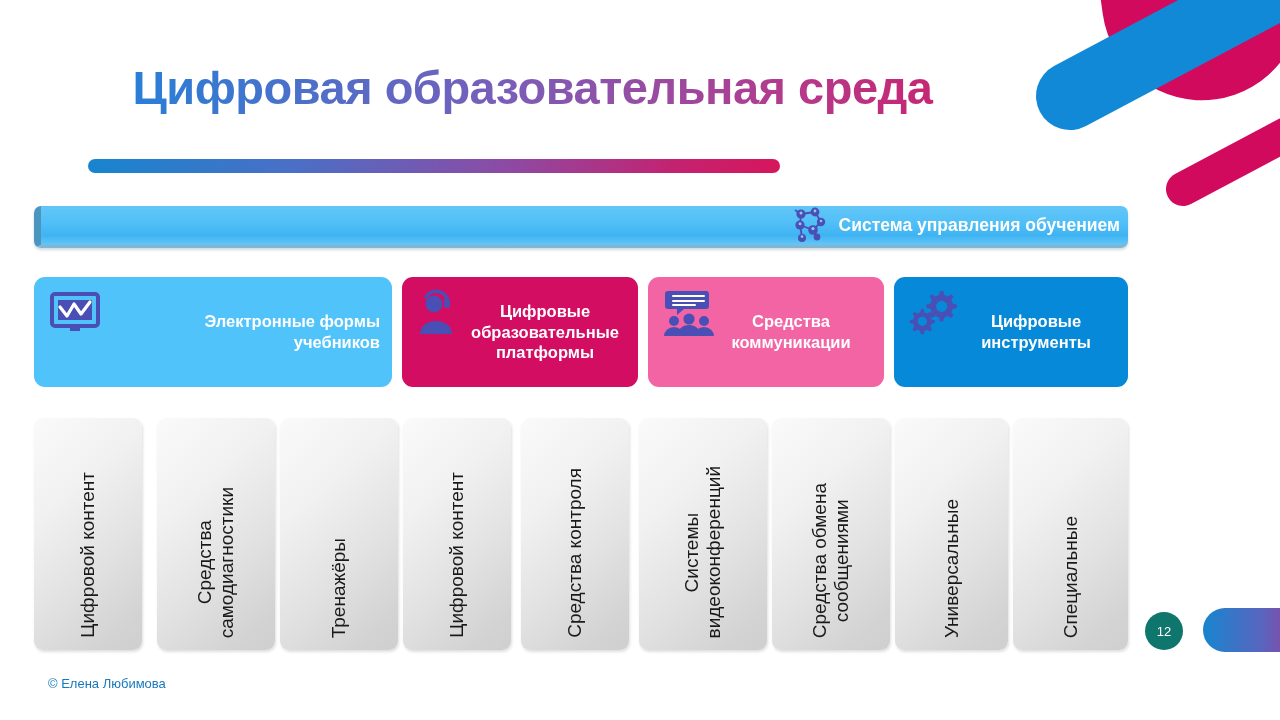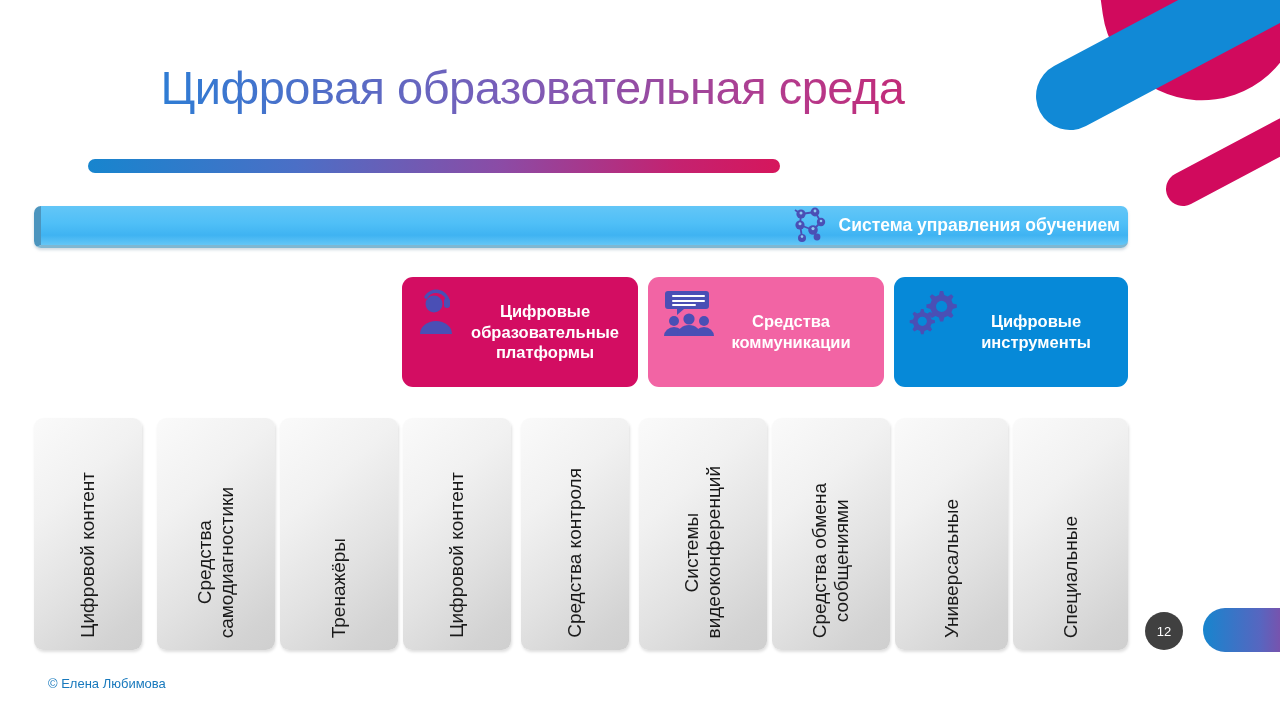--- a/index.html
+++ b/index.html
@@ -76,21 +76,21 @@
   }
 
   
   .title {
     position: absolute;
     top: 60px;
     left: 0;
     width: 1065px;
     text-align: center;
     font-size: 47px;
-    font-weight: normal;
+    font-weight: bold;
     letter-spacing: -0.5px;
     background: linear-gradient(90deg, #0F8ADF 0%, #3D76CF 22%, #7B5DB8 48%, #B43A8C 74%, #D5155D 100%);
     -webkit-background-clip: text;
     background-clip: text;
     color: transparent;
     -webkit-text-fill-color: transparent;
     white-space: nowrap;
   }
 
   .subtitle {
@@ -229,21 +229,21 @@
   }
 
   
   .page-badge {
     position: absolute;
     top: 612px;
     left: 1145px;
     width: 38px;
     height: 38px;
     border-radius: 50%;
-    background: #404040;
+    background: #0f766e;
     color: #ffffff;
     font-size: 13px;
     display: flex;
     align-items: center;
     justify-content: center;
   }
 
   .footer-credit {
     position: absolute;
     top: 676px;
@@ -301,20 +301,32 @@
             <circle cx="15" cy="30.6" r="1.3"></circle>
           </g>
         </svg>
       </span>
       <span class="lms-label">Система управления обучением</span>
     </div>
   </div>
 
   <div class="cat-row">
 
+    <div class="cat-card" id="cat-0">
+      <span class="cat-icon">
+        <svg viewBox="0 0 56 48" width="56" height="48" aria-hidden="true">
+          <rect x="4" y="5" width="46" height="32" rx="3" fill="none" stroke="#4A4FB5" stroke-width="4"></rect>
+          <rect x="10" y="11" width="34" height="20" fill="#4A4FB5"></rect>
+          <polyline points="12,18 19,27 26,15 33,25 42,13" fill="none" stroke="#FFFFFF" stroke-width="3.2" stroke-linecap="round" stroke-linejoin="round"></polyline>
+          <rect x="22" y="37" width="10" height="5" fill="#4A4FB5"></rect>
+        </svg>
+      </span>
+      <span class="cat-label">Электронные формы
+учебников</span>
+    </div>
 
     <div class="cat-card" id="cat-1">
       <span class="cat-icon">
         <svg viewBox="0 0 56 48" width="56" height="48" aria-hidden="true">
           <path d="M10 8 a12 12 0 0 1 22 4" fill="none" stroke="#4A4FB5" stroke-width="3.4" stroke-linecap="round"></path>
           <circle cx="18" cy="15" r="8.5" fill="#4A4FB5"></circle>
           <rect x="28" y="9" width="6" height="10" rx="3" fill="#4A4FB5"></rect>
           <path d="M4 45 a16 13 0 0 1 32 0 z" fill="#4A4FB5"></path>
         </svg>
       </span>

